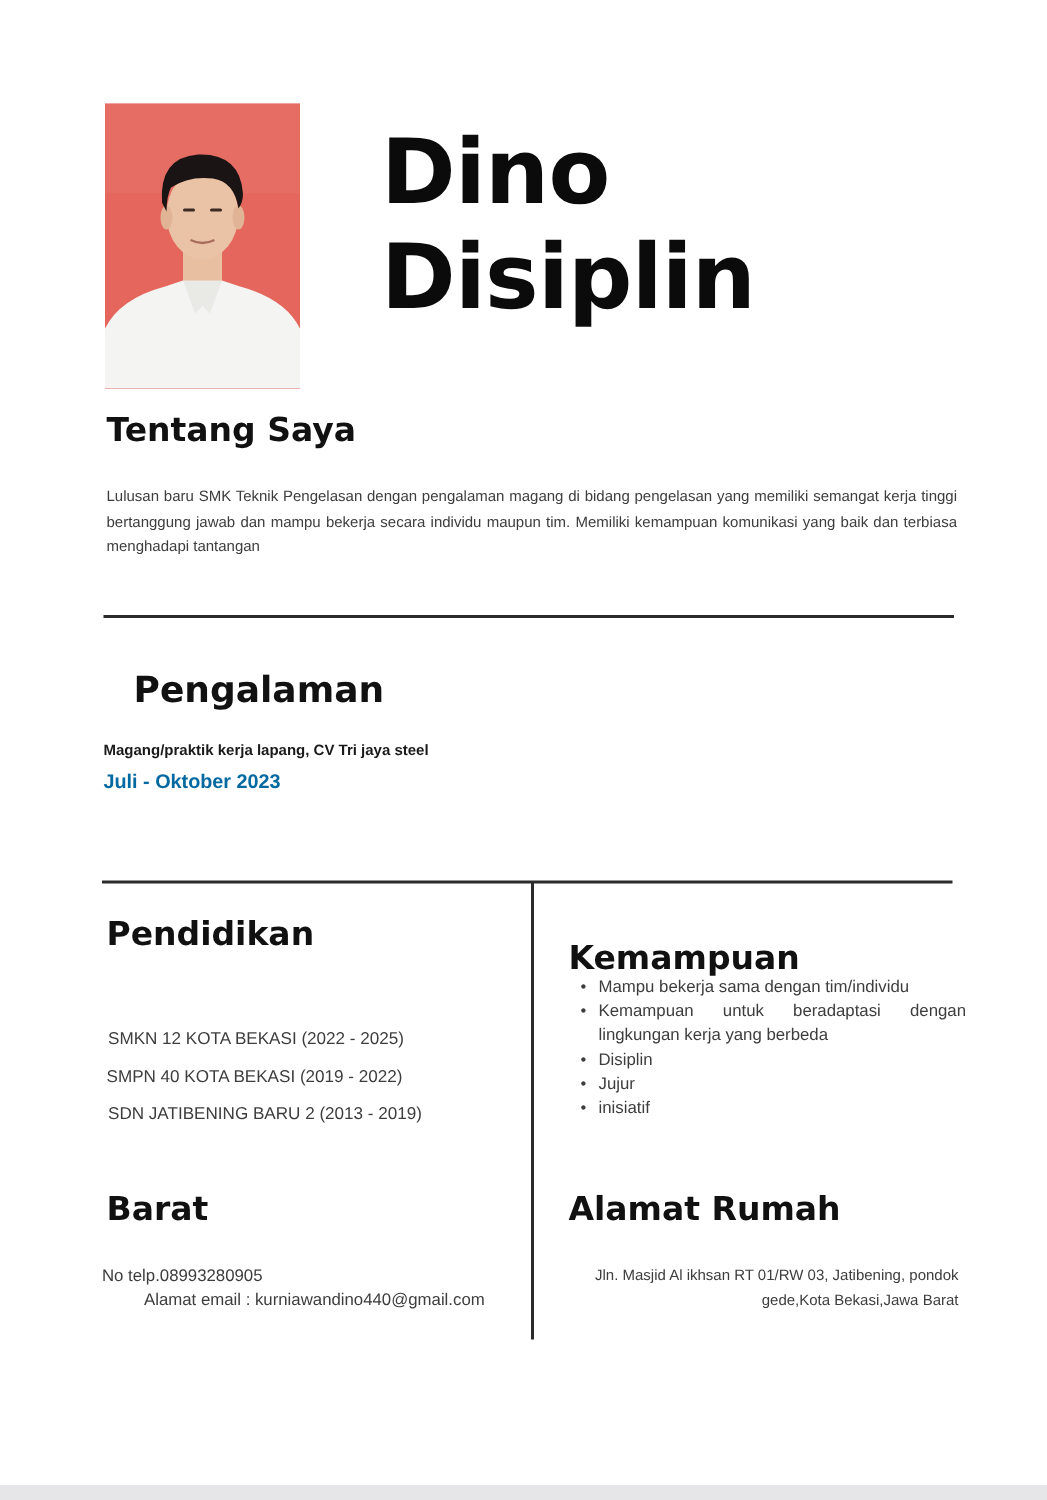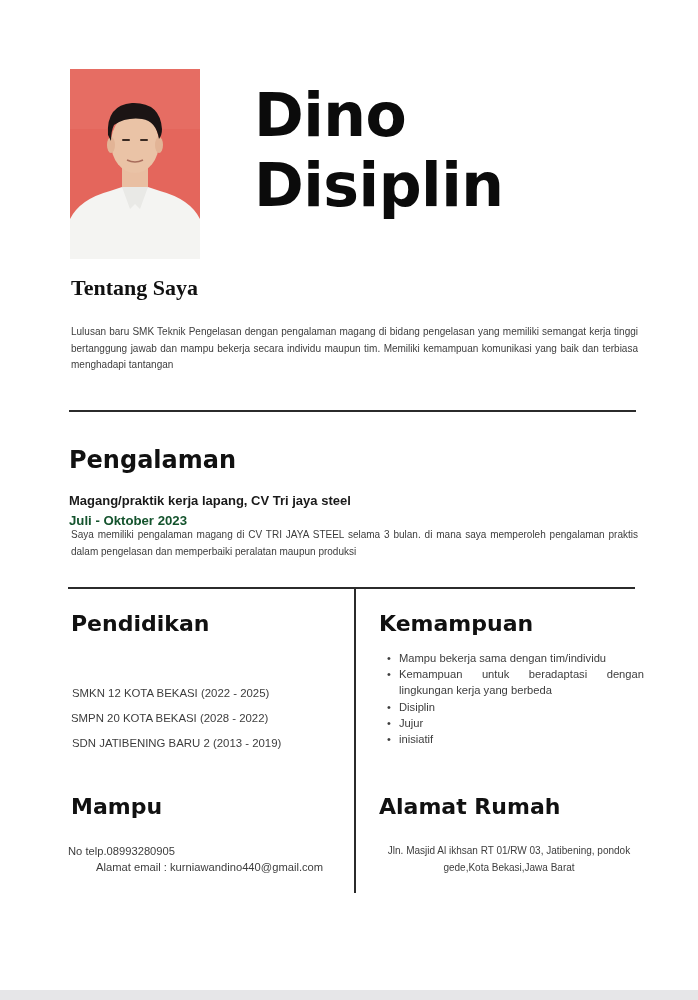--- a/index.html
+++ b/index.html
@@ -54,50 +54,50 @@
 
     
     .heading {
       font-family: "DejaVu Sans", sans-serif;
       font-weight: bold;
       font-size: 22px;
       line-height: 28px;
       color: #111111;
       white-space: nowrap;
     }
-    .heading.big { font-size: 24px; }
+    .heading.big { font-size: 24px; margin-left: 20px; }
 
     .body-text {
       font-size: 10px;
       line-height: 16.5px;
       color: #3d3d3d;
       text-align: justify;
     }
 
     .rule-h {
       background: #2b2b2b;
       height: 2px;
     }
     .rule-v {
       background: #2b2b2b;
       width: 2px;
     }
 
     .job-title {
       font-weight: bold;
-      font-size: 13px;
+      font-size: 10px;
       line-height: 16px;
       color: #1a1a1a;
       white-space: nowrap;
     }
     .job-date {
       font-weight: bold;
       font-size: 13.2px;
       line-height: 16px;
-      color: #14532d;
+      color: #0369a1;
       white-space: nowrap;
     }
 
     .edu-item {
       font-size: 11.4px;
       color: #3d3d3d;
       white-space: nowrap;
       margin-top: 13px;
     }
 
@@ -155,49 +155,48 @@
 
       <path d="M57 91 Q65 95 73 91" stroke="#a86d5c" stroke-width="1.5" fill="none"></path>
     </svg>
   </div>
 
   <div class="abs name">
     <div>Dino</div>
     <div>Disiplin</div>
   </div>
 
-  <div class="abs heading" style="left:71px; top:274px;font-family:Liberation Serif, serif;">Tentang Saya</div>
+  <div class="abs heading" style="left:71px; top:274px;">Tentang Saya</div>
   <div class="abs body-text" style="left:71px; top:324px; width:567px;">Lulusan baru SMK Teknik Pengelasan dengan pengalaman magang di bidang pengelasan yang memiliki semangat kerja tinggi bertanggung jawab dan mampu bekerja secara individu maupun tim. Memiliki kemampuan komunikasi yang baik dan terbiasa menghadapi tantangan</div>
 
   <div class="abs rule-h" style="left:69px; top:410px; width:567px;"></div>
 
   <div class="abs heading big" style="left:69px; top:446px;">Pengalaman</div>
   <div class="abs job-title" style="left:69px; top:493px;">Magang/praktik kerja lapang, CV Tri jaya steel</div>
   <div class="abs job-date" style="left:69px; top:513px;">Juli - Oktober 2023</div>
-  <div class="abs body-text" style="left:71px; top:527px; width:567px;">Saya memiliki pengalaman magang di CV TRI JAYA STEEL selama 3 bulan. di mana saya memperoleh pengalaman praktis dalam pengelasan dan memperbaiki peralatan maupun produksi</div>
 
   <div class="abs rule-h" style="left:68px; top:587px; width:567px;"></div>
   <div class="abs rule-v" style="left:354px; top:588px; height:305px;"></div>
 
   <div class="abs heading" style="left:71px; top:610px;text-align:center;">Pendidikan</div>
   <div class="abs edu-item" style="left:72px; top:674px;">SMKN 12 KOTA BEKASI (2022 - 2025)</div>
-  <div class="abs edu-item" style="left:71px; top:699px;">SMPN 20 KOTA BEKASI (2028 - 2022)</div>
+  <div class="abs edu-item" style="left:71px; top:699px;">SMPN 40 KOTA BEKASI (2019 - 2022)</div>
   <div class="abs edu-item" style="left:72px; top:724px;">SDN JATIBENING BARU 2 (2013 - 2019)</div>
 
-  <div class="abs heading" style="left:379px; top:610px;text-align:center;">Kemampuan</div>
+  <div class="abs heading" style="left:379px; top:626px;text-align:center;">Kemampuan</div>
   <ul class="abs skills" style="left:385px; top:650px; width:259px;">
     <li><span class="bullet">•</span><span>Mampu bekerja sama dengan tim/individu</span></li>
     <li><span class="bullet">•</span><span>Kemampuan untuk beradaptasi dengan lingkungan kerja yang berbeda</span></li>
     <li><span class="bullet">•</span><span>Disiplin</span></li>
     <li><span class="bullet">•</span><span>Jujur</span></li>
     <li><span class="bullet">•</span><span>inisiatif</span></li>
   </ul>
 
-  <div class="abs heading" style="left:71px; top:793px;">Mampu</div>
+  <div class="abs heading" style="left:71px; top:793px;">Barat</div>
   <div class="abs contact-line" style="left:68px; top:843px;">No telp.08993280905</div>
   <div class="abs contact-line" style="left:68px; top:859px;margin-left:28px;">Alamat email : kurniawandino440@gmail.com</div>
 
   <div class="abs heading" style="left:379px; top:793px;">Alamat Rumah</div>
-  <div class="abs body-text" style="left:379px; top:843px; width:260px; text-align:center;">Jln. Masjid Al ikhsan RT 01/RW 03, Jatibening, pondok gede,Kota Bekasi,Jawa Barat</div>
+  <div class="abs body-text" style="left:379px; top:843px; width:260px; text-align:right;">Jln. Masjid Al ikhsan RT 01/RW 03, Jatibening, pondok gede,Kota Bekasi,Jawa Barat</div>
 
 </div>
 
 <div class="bottom-band"></div>
 
 </body></html>

